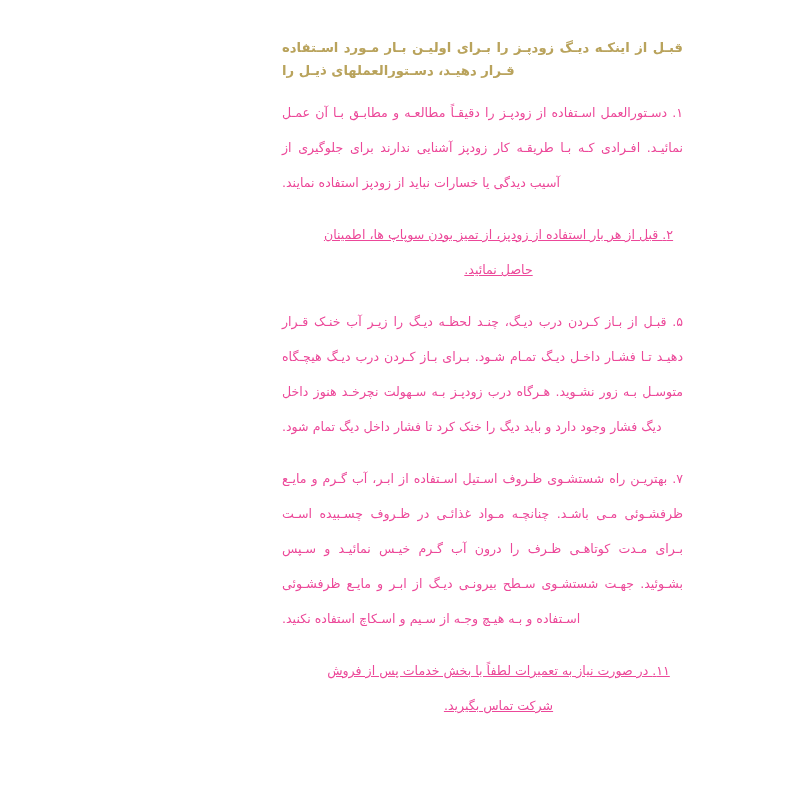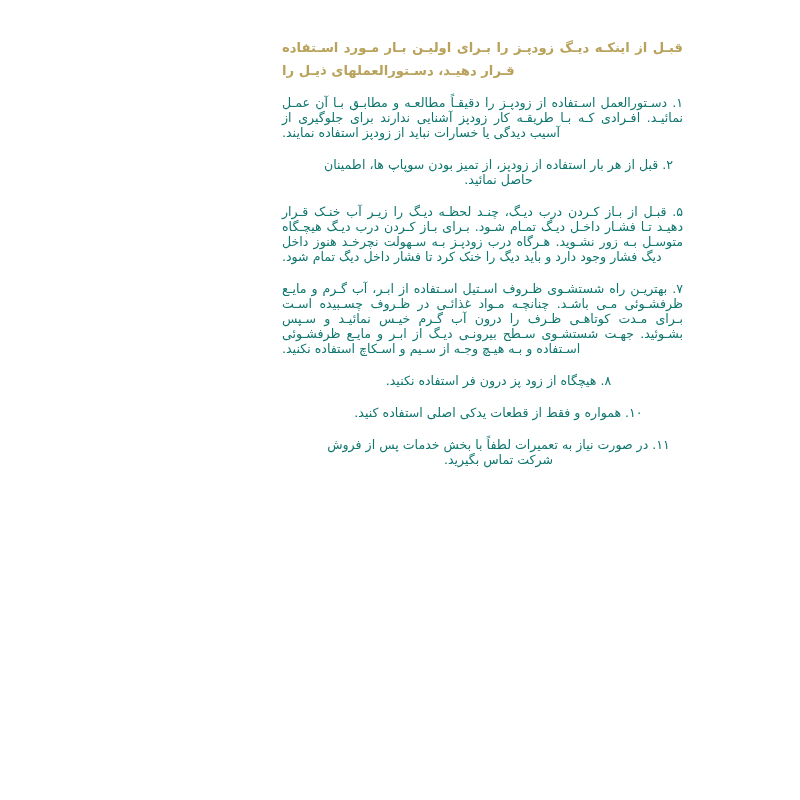--- a/index.html
+++ b/index.html
@@ -41,52 +41,51 @@
     text-align-last: right;
   }
 
   .instruction-list {
     list-style: none;
     margin: 0;
     padding: 0;
   }
 
   .instruction-item {
-    color: #0f766e;
+    color: #ec4899;
     font-size: 12.6px;
-    line-height: 15px;
+    line-height: 35px;
     text-align: justify;
     text-align-last: left;
     direction: rtl;
     margin: 0 0 17px 0;
   }
 
   
   .instruction-item.single-line {
     text-align: center;
     text-align-last: center;
     padding-left: 32px;
+    text-decoration: underline;
   }
 
   .item-num {
     white-space: nowrap;
   }
 </style>
 </head>
 <body>
 
 <div id="doc-page">
 
   <h1 id="doc-title">
     <span>قبـل از اینکـه دیـگ زودپـز را بـرای اولیـن بـار مـورد اسـتفاده قـرار دهیـد، دسـتورالعملهای ذیـل را</span>
   </h1>
 
   <ol class="instruction-list" id="instruction-list">
       <li class="instruction-item"><span class="item-num">۱.</span><span> دسـتورالعمل اسـتفاده از زودپـز را دقیقـاً مطالعـه و مطابـق بـا آن عمـل نمائیـد. افـرادی کـه بـا طریقـه کار زودپز آشنایی ندارند برای جلوگیری از آسیب دیدگی یا خسارات نباید از زودپز استفاده نمایند.</span></li>
       <li class="instruction-item single-line"><span class="item-num">۲.</span><span> قبل از هر بار استفاده از زودپز، از تمیز بودن سوپاپ ها، اطمینان حاصل نمائید.</span></li>
       <li class="instruction-item"><span class="item-num">۵.</span><span> قبـل از بـاز کـردن درب دیـگ، چنـد لحظـه دیـگ را زیـر آب خنـک قـرار دهیـد تـا فشـار داخـل دیـگ تمـام شـود. بـرای بـاز کـردن درب دیـگ هیچـگاه متوسـل بـه زور نشـوید. هـرگاه درب زودپـز بـه سـهولت نچرخـد هنوز داخل دیگ فشار وجود دارد و باید دیگ را خنک کرد تا فشار داخل دیگ تمام شود.</span></li>
       <li class="instruction-item"><span class="item-num">۷.</span><span> بهتریـن راه شستشـوی ظـروف اسـتیل اسـتفاده از ابـر، آب گـرم و مایـع ظرفشـوئی مـی باشـد. چنانچـه مـواد غذائـی در ظـروف چسـبیده اسـت بـرای مـدت کوتاهـی ظـرف را درون آب گـرم خیـس نمائیـد و سـپس بشـوئید. جهـت شستشـوی سـطح بیرونـی دیـگ از ابـر و مایـع ظرفشـوئی اسـتفاده و بـه هیـچ وجـه از سـیم و اسـکاچ استفاده نکنید.</span></li>
-      <li class="instruction-item single-line"><span class="item-num">۸.</span><span> هیچگاه از زود پز درون فر استفاده نکنید.</span></li>
-      <li class="instruction-item single-line"><span class="item-num">۱۰.</span><span> همواره و فقط از قطعات یدکی اصلی استفاده کنید.</span></li>
       <li class="instruction-item single-line"><span class="item-num">۱۱.</span><span> در صورت نیاز به تعمیرات لطفاً با بخش خدمات پس از فروش شرکت تماس بگیرید.</span></li>
     </ol>
 
 </div>
 
 </body></html>

